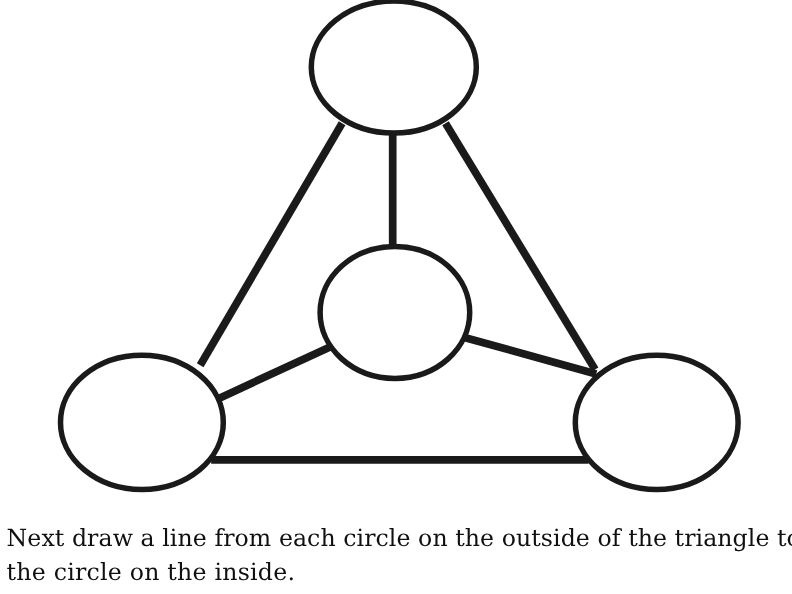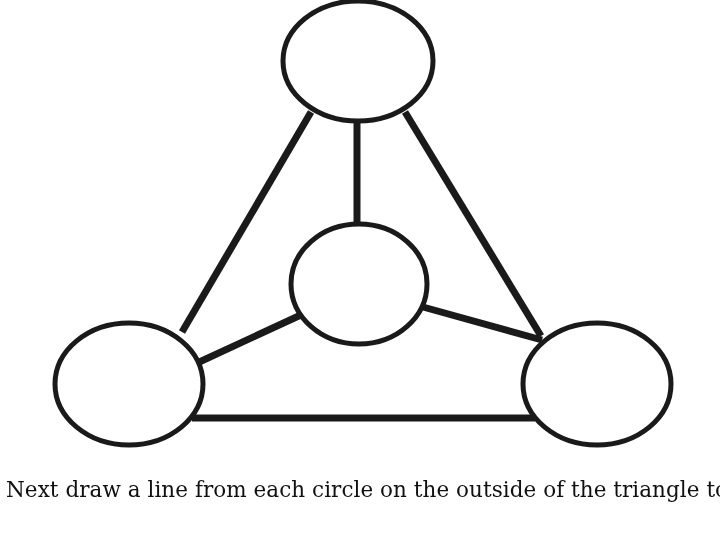--- a/index.html
+++ b/index.html
@@ -67,15 +67,16 @@
     <g stroke="#1a1a1a" stroke-width="5" fill="#ffffff">
       <ellipse cx="358" cy="61" rx="75" ry="60" stroke="#1a1a1a" fill="#ffffff" stroke-width="5"></ellipse>
       <ellipse cx="359" cy="284" rx="68" ry="60" stroke="#1a1a1a" fill="#ffffff" stroke-width="5"></ellipse>
       <ellipse cx="129" cy="384" rx="74" ry="61" stroke="#1a1a1a" fill="#ffffff" stroke-width="5"></ellipse>
       <ellipse cx="597" cy="384" rx="74" ry="61" stroke="#1a1a1a" fill="#ffffff" stroke-width="5"></ellipse>
     </g>
   </svg>
 
   <div id="caption" style="color: rgb(16, 16, 16);">
     <span class="cap-line line-1">Next draw a line from each circle on the outside of the triangle to</span>
+    <span class="cap-line line-2">the circle on the inside.</span>
   </div>
 
 </div>
 
 </body></html>

